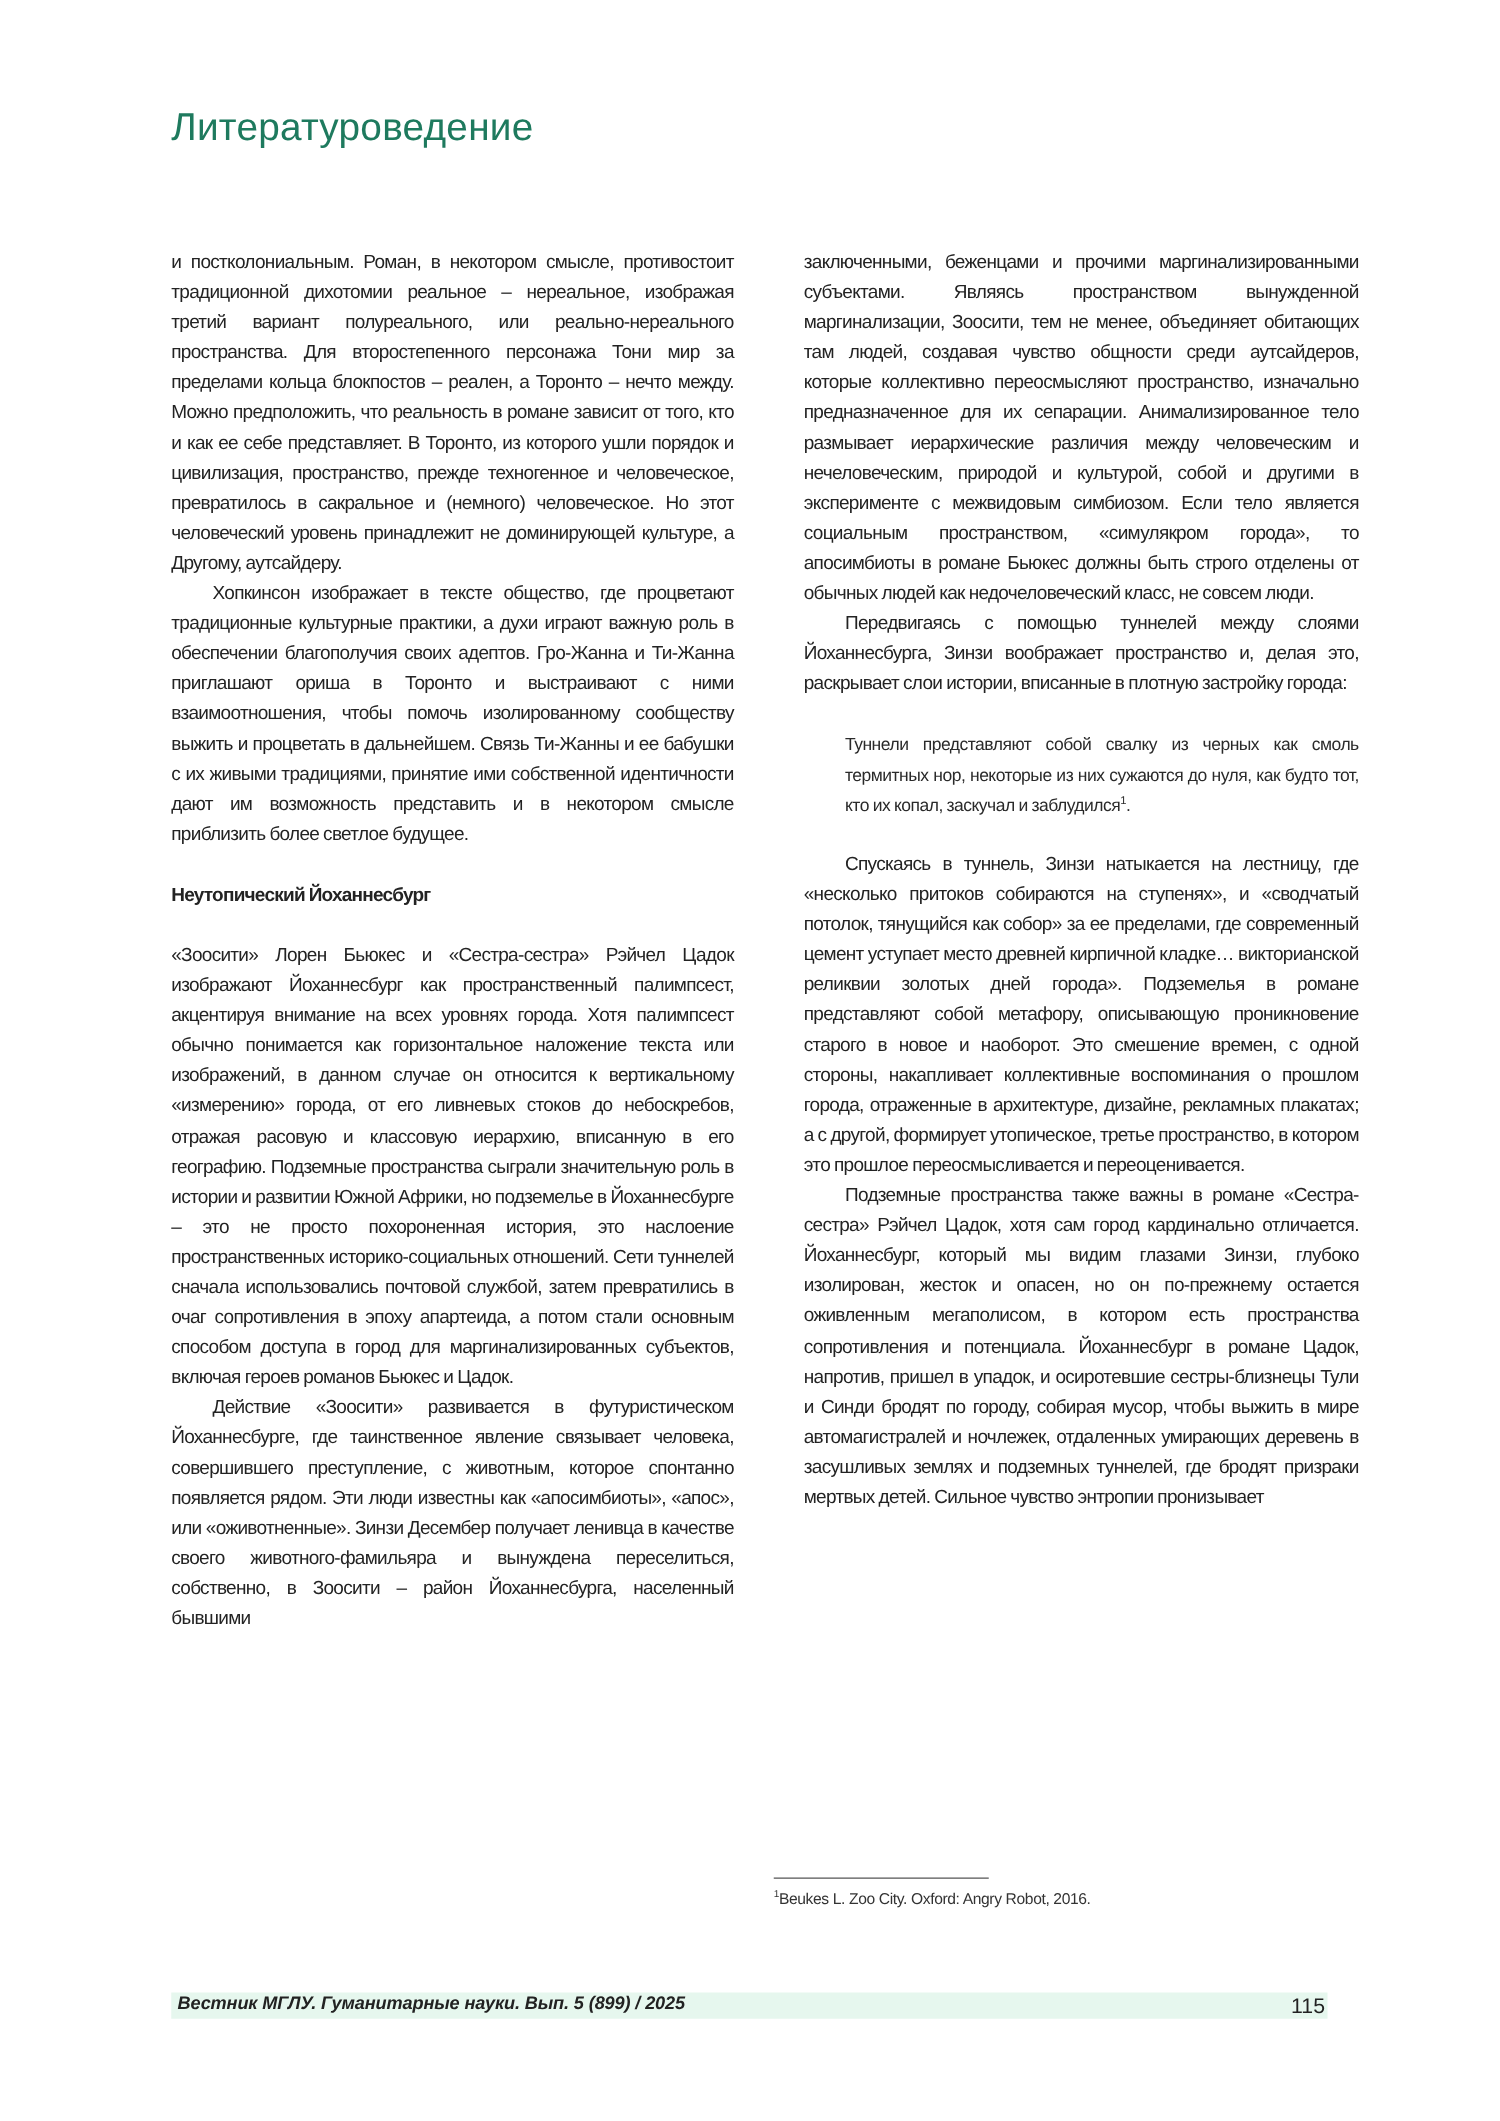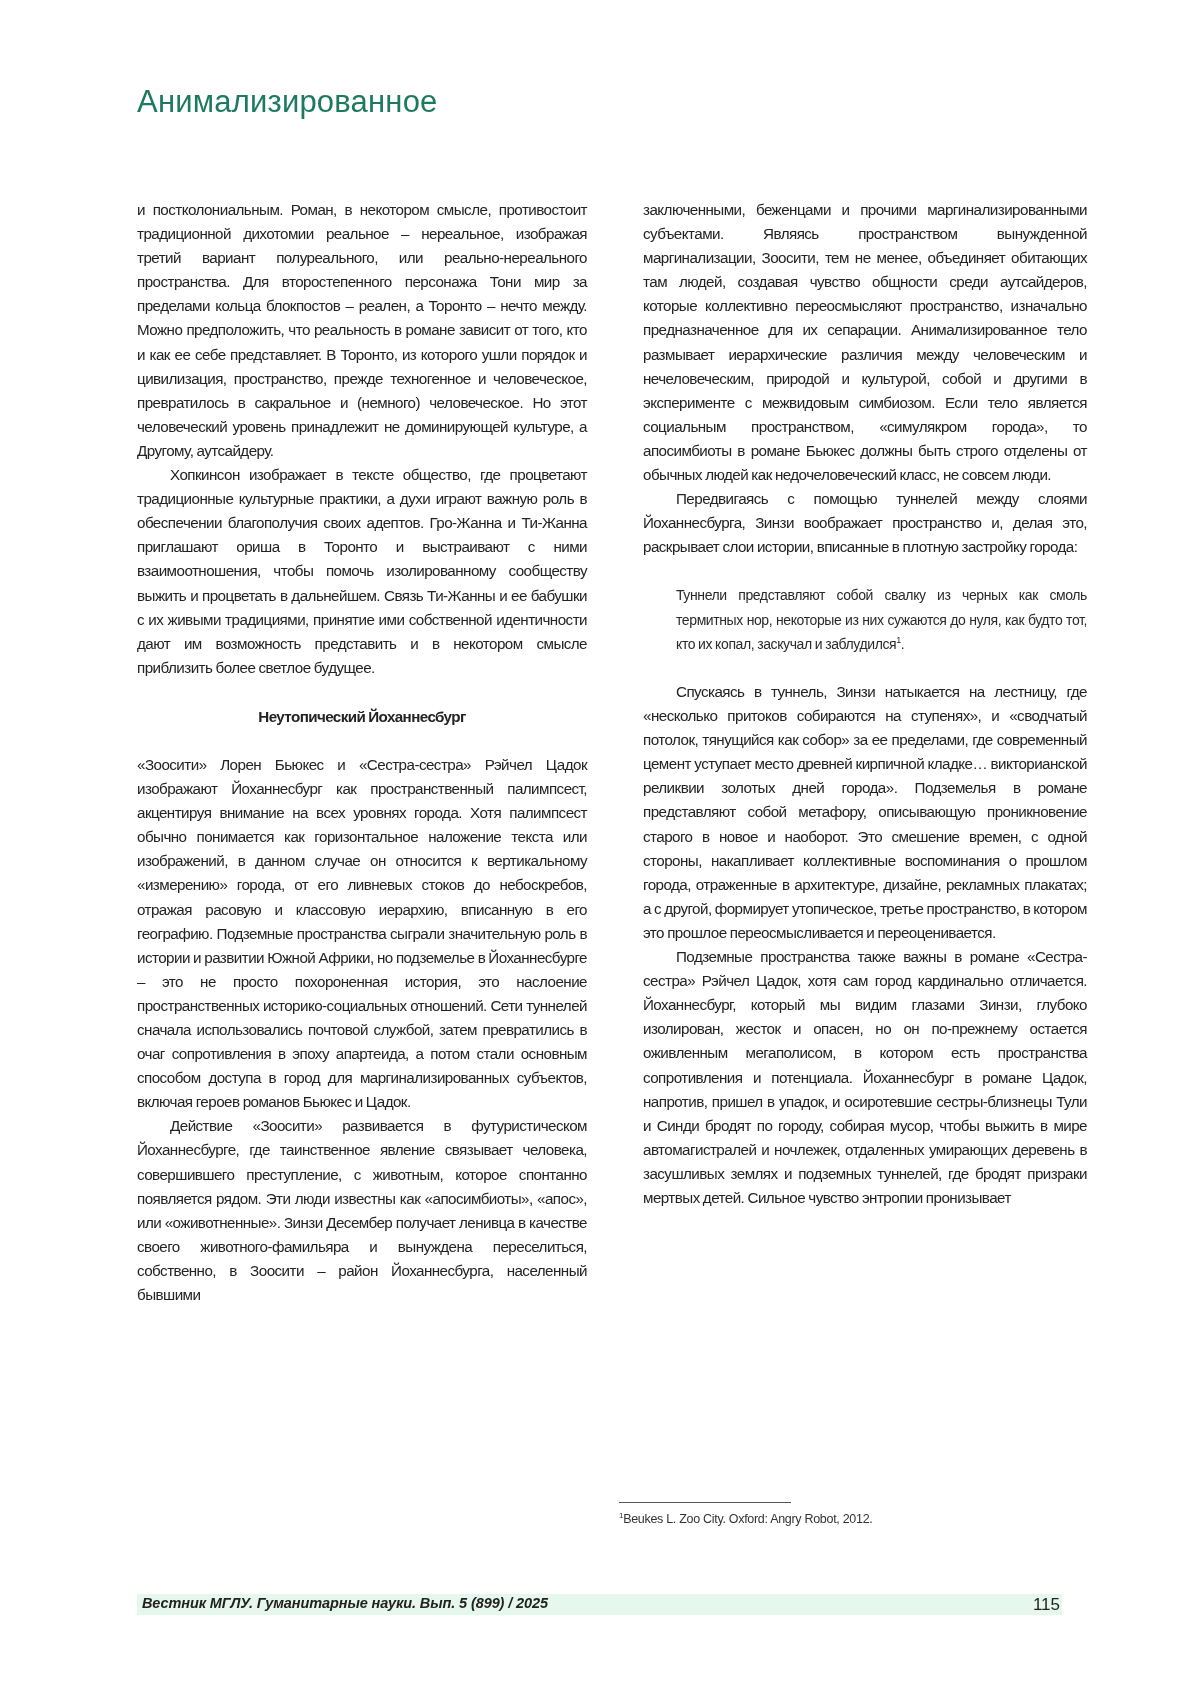--- a/index.html
+++ b/index.html
@@ -41,21 +41,21 @@
     .col-left { left: 137px; }
     .col-right { left: 619px; width: 444px; margin-left: 24px; }
     .para {
       margin: 0;
       text-indent: 0;
     }
     .para.indent { text-indent: 33px; }
     .heading {
       font-weight: bold;
       margin: 25px 0 24px 0;
-      text-align: center;
+      text-align: left;
       letter-spacing: -0.6px;
     }
     .quote {
       margin: 24px 0 24px 33px;
       font-size: 14px;
       line-height: 24.2px;
       letter-spacing: -0.4px;
       color: #2a2a2a;
     }
     sup {
@@ -103,36 +103,36 @@
       right: 140px;
       top: 1595px;
       font-family: "Liberation Sans", sans-serif;
       font-size: 17px;
       color: #222222;
     }
   </style>
 </head>
 <body>
 
-<h1 class="section-title">Анимализированное</h1>
+<h1 class="section-title">Литературоведение</h1>
 
 <div class="column col-left">
   <p class="para">и постколониальным. Роман, в некотором смысле, противостоит традиционной дихотомии реальное – нереальное, изображая третий вариант полуреального, или реально-нереального пространства. Для второстепенного персонажа Тони мир за пределами кольца блокпостов – реален, а Торонто – нечто между. Можно предположить, что реальность в романе зависит от того, кто и как ее себе представляет. В Торонто, из которого ушли порядок и цивилизация, пространство, прежде техногенное и человеческое, превратилось в сакральное и (немного) человеческое. Но этот человеческий уровень принадлежит не доминирующей культуре, а Другому, аутсайдеру.</p>
   <p class="para indent">Хопкинсон изображает в тексте общество, где процветают традиционные культурные практики, а духи играют важную роль в обеспечении благополучия своих адептов. Гро-Жанна и Ти-Жанна приглашают ориша в Торонто и выстраивают с ними взаимоотношения, чтобы помочь изолированному сообществу выжить и процветать в дальнейшем. Связь Ти-Жанны и ее бабушки с их живыми традициями, принятие ими собственной идентичности дают им возможность представить и в некотором смысле приблизить более светлое будущее.</p>
   <p class="para heading">Неутопический Йоханнесбург</p>
   <p class="para">«Зоосити» Лорен Бьюкес и «Сестра-сестра» Рэйчел Цадок изображают Йоханнесбург как пространственный палимпсест, акцентируя внимание на всех уровнях города. Хотя палимпсест обычно понимается как горизонтальное наложение текста или изображений, в данном случае он относится к вертикальному «измерению» города, от его ливневых стоков до небоскребов, отражая расовую и классовую иерархию, вписанную в его географию. Подземные пространства сыграли значительную роль в истории и развитии Южной Африки, но подземелье в Йоханнесбурге – это не просто похороненная история, это наслоение пространственных историко-социальных отношений. Сети туннелей сначала использовались почтовой службой, затем превратились в очаг сопротивления в эпоху апартеида, а потом стали основным способом доступа в город для маргинализированных субъектов, включая героев романов Бьюкес и Цадок.</p>
   <p class="para indent">Действие «Зоосити» развивается в футуристическом Йоханнесбурге, где таинственное явление связывает человека, совершившего преступление, с животным, которое спонтанно появляется рядом. Эти люди известны как «апосимбиоты», «апос», или «оживотненные». Зинзи Десембер получает ленивца в качестве своего животного-фамильяра и вынуждена переселиться, собственно, в Зоосити – район Йоханнесбурга, населенный бывшими</p>
 </div>
 
 <div class="column col-right">
   <p class="para">заключенными, беженцами и прочими маргинализированными субъектами. Являясь пространством вынужденной маргинализации, Зоосити, тем не менее, объединяет обитающих там людей, создавая чувство общности среди аутсайдеров, которые коллективно переосмысляют пространство, изначально предназначенное для их сепарации. Анимализированное тело размывает иерархические различия между человеческим и нечеловеческим, природой и культурой, собой и другими в эксперименте с межвидовым симбиозом. Если тело является социальным пространством, «симулякром города», то апосимбиоты в романе Бьюкес должны быть строго отделены от обычных людей как недочеловеческий класс, не совсем люди.</p>
   <p class="para indent">Передвигаясь с помощью туннелей между слоями Йоханнесбурга, Зинзи воображает пространство и, делая это, раскрывает слои истории, вписанные в плотную застройку города:</p>
   <blockquote class="para quote"><span>Туннели представляют собой свалку из черных как смоль термитных нор, некоторые из них сужаются до нуля, как будто тот, кто их копал, заскучал и заблудился</span><sup>1</sup><span>.</span></blockquote>
   <p class="para indent">Спускаясь в туннель, Зинзи натыкается на лестницу, где «несколько притоков собираются на ступенях», и «сводчатый потолок, тянущийся как собор» за ее пределами, где современный цемент уступает место древней кирпичной кладке… викторианской реликвии золотых дней города». Подземелья в романе представляют собой метафору, описывающую проникновение старого в новое и наоборот. Это смешение времен, с одной стороны, накапливает коллективные воспоминания о прошлом города, отраженные в архитектуре, дизайне, рекламных плакатах; а с другой, формирует утопическое, третье пространство, в котором это прошлое переосмысливается и переоценивается.</p>
   <p class="para indent">Подземные пространства также важны в романе «Сестра-сестра» Рэйчел Цадок, хотя сам город кардинально отличается. Йоханнесбург, который мы видим глазами Зинзи, глубоко изолирован, жесток и опасен, но он по-прежнему остается оживленным мегаполисом, в котором есть пространства сопротивления и потенциала. Йоханнесбург в романе Цадок, напротив, пришел в упадок, и осиротевшие сестры-близнецы Тули и Синди бродят по городу, собирая мусор, чтобы выжить в мире автомагистралей и ночлежек, отдаленных умирающих деревень в засушливых землях и подземных туннелей, где бродят призраки мертвых детей. Сильное чувство энтропии пронизывает</p>
 </div>
 
 <div class="footnote-rule"></div>
-<div class="footnote"><sup>1</sup><span>Beukes L. Zoo City. Oxford: Angry Robot, 2012.</span></div>
+<div class="footnote"><sup>1</sup><span>Beukes L. Zoo City. Oxford: Angry Robot, 2016.</span></div>
 
 <div class="footer-band"></div>
 <div class="footer-journal">Вестник МГЛУ. Гуманитарные науки. Вып. 5 (899) / 2025</div>
 <div class="footer-page">115</div>
 
 </body></html>

